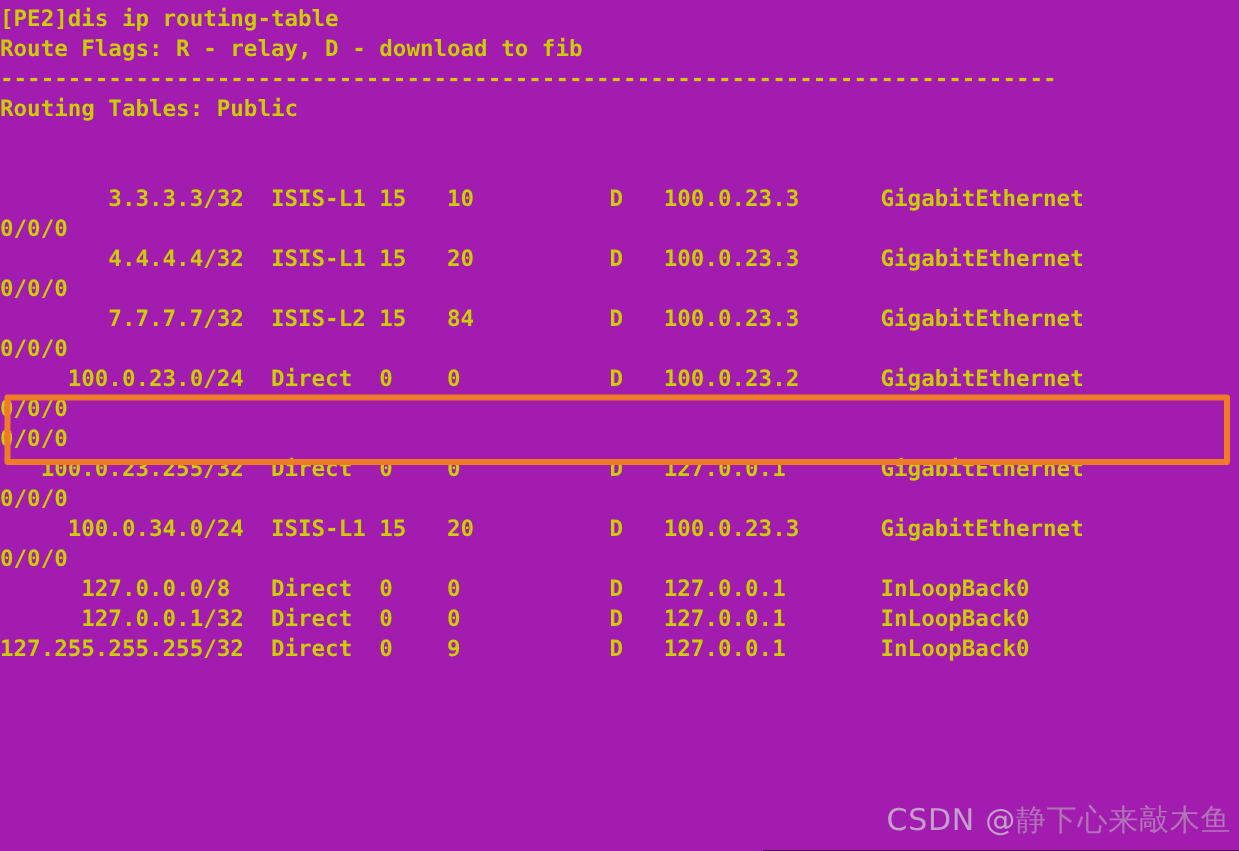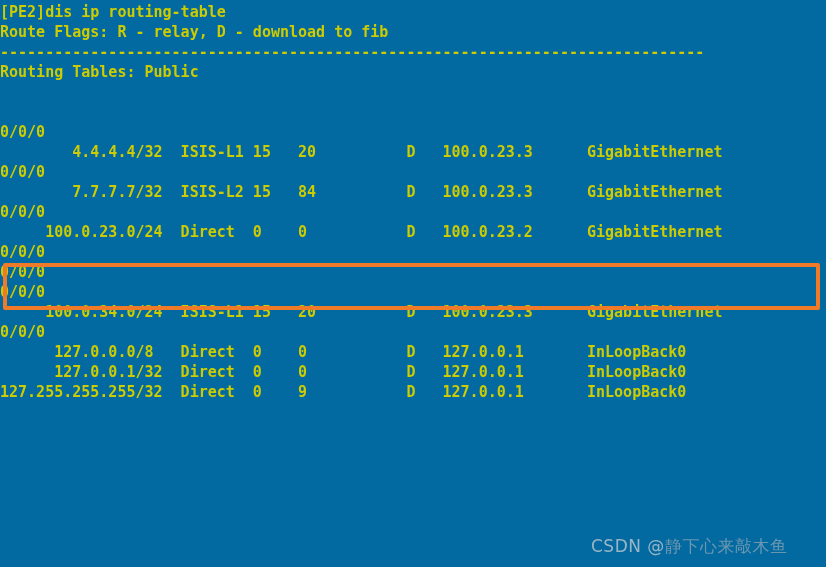--- a/index.html
+++ b/index.html
@@ -4,21 +4,21 @@
 <style>
   html, body {
     margin: 0;
     padding: 0;
     background: #000000;
   }
   #terminal {
     position: relative;
     width: 826px;
     height: 567px;
-    background: #0369a1;
+    background: #a21caf;
     overflow: hidden;
     font-family: "DejaVu Sans Mono", "Liberation Mono", monospace;
     font-size: 15px;
     font-weight: bold;
     line-height: 20px;
     letter-spacing: 0px;
     color: #cccc00;
   }
   #term-lines {
     position: absolute;
@@ -48,21 +48,21 @@
     border: 4px solid #ef7a28;
     box-sizing: border-box;
     border-radius: 2px;
     pointer-events: none;
   }
   #watermark {
     position: absolute;
     left: 591px;
     top: 536px;
     font-family: "DejaVu Sans", "Liberation Sans", sans-serif;
-    font-size: 17px;
+    font-size: 20px;
     font-weight: normal;
     color: rgba(210, 210, 210, 0.72);
     white-space: pre;
     letter-spacing: 0.5px;
     pointer-events: none;
   }
   #watermark .wm-cn {
     color: rgba(190, 190, 190, 0.55);
   }
 </style>
@@ -71,28 +71,30 @@
 
 <div id="terminal">
 
   <div id="term-lines">
     <span class="tline">[PE2]dis ip routing-table</span>
     <span class="tline">Route Flags: R - relay, D - download to fib</span>
     <span class="tline">------------------------------------------------------------------------------</span>
     <span class="tline">Routing Tables: Public</span>
     <span class="tline blank"></span>
     <span class="tline blank"></span>
+    <span class="tline">        3.3.3.3/32  ISIS-L1 15   10          D   100.0.23.3      GigabitEthernet</span>
     <span class="tline">0/0/0</span>
     <span class="tline">        4.4.4.4/32  ISIS-L1 15   20          D   100.0.23.3      GigabitEthernet</span>
     <span class="tline">0/0/0</span>
     <span class="tline">        7.7.7.7/32  ISIS-L2 15   84          D   100.0.23.3      GigabitEthernet</span>
     <span class="tline">0/0/0</span>
     <span class="tline">     100.0.23.0/24  Direct  0    0           D   100.0.23.2      GigabitEthernet</span>
     <span class="tline">0/0/0</span>
     <span class="tline">0/0/0</span>
+    <span class="tline">   100.0.23.255/32  Direct  0    0           D   127.0.0.1       GigabitEthernet</span>
     <span class="tline">0/0/0</span>
     <span class="tline">     100.0.34.0/24  ISIS-L1 15   20          D   100.0.23.3      GigabitEthernet</span>
     <span class="tline">0/0/0</span>
     <span class="tline">      127.0.0.0/8   Direct  0    0           D   127.0.0.1       InLoopBack0</span>
     <span class="tline">      127.0.0.1/32  Direct  0    0           D   127.0.0.1       InLoopBack0</span>
     <span class="tline">127.255.255.255/32  Direct  0    9           D   127.0.0.1       InLoopBack0</span>
   </div>
 
   <div id="highlight-box"></div>
 

